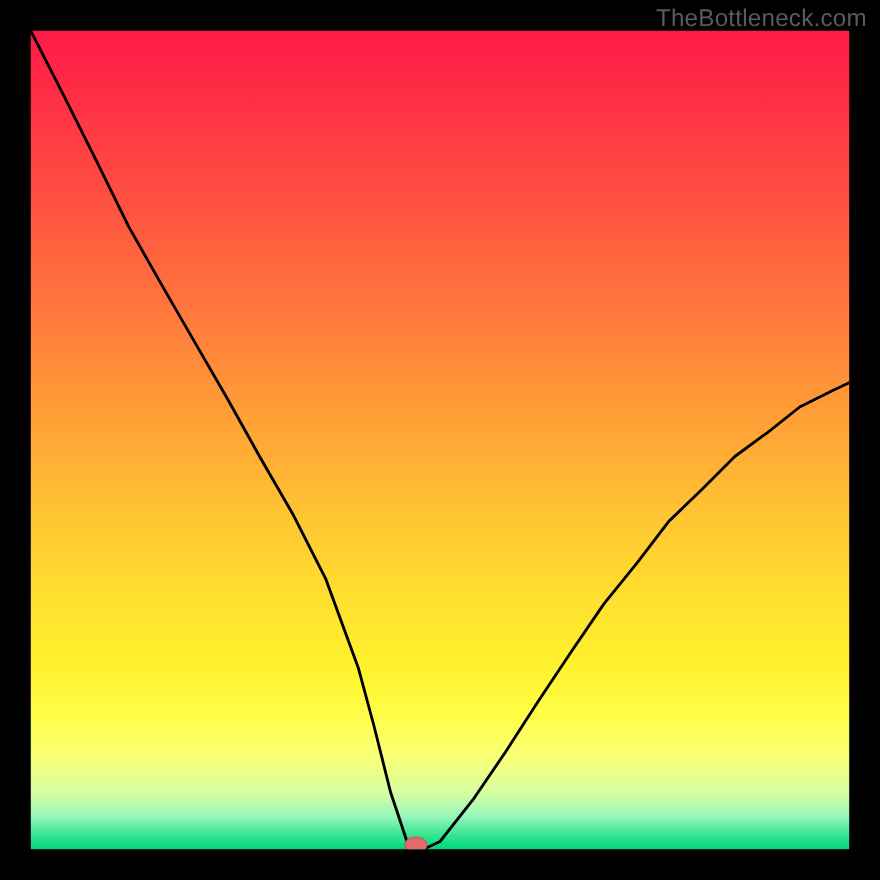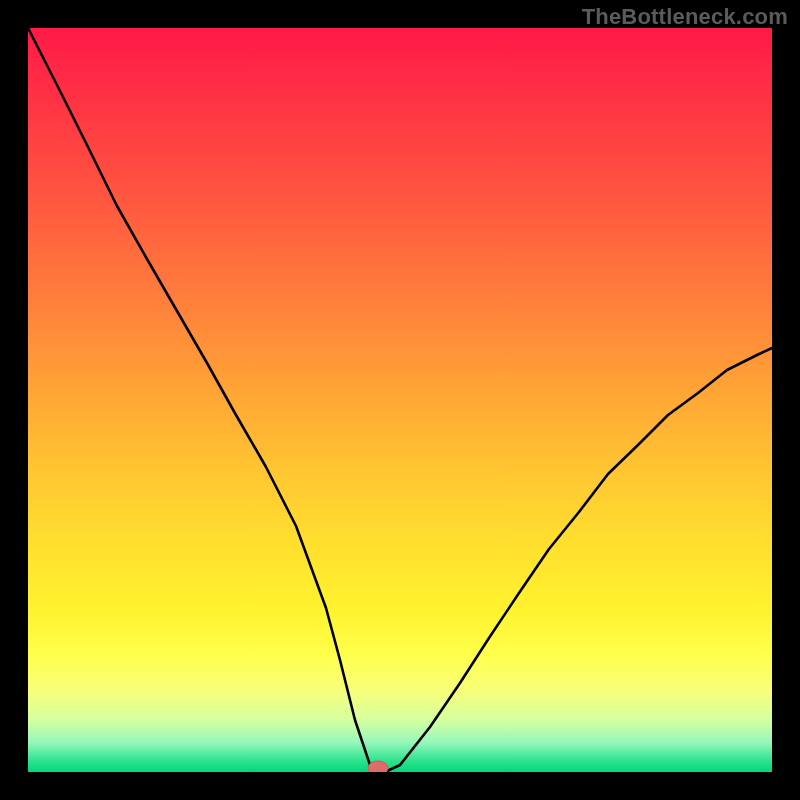--- a/index.html
+++ b/index.html
@@ -16,21 +16,21 @@
     width: 800px;
     height: 800px;
     background: #000;
   }
   .watermark {
     position: absolute;
     top: 4px;
     right: 12px;
     color: #5b5b5b;
     font-size: 22px;
-    font-weight: 700;
+    font-weight: 400;
     letter-spacing: 0.2px;
     z-index: 4;
   }
   .plot-area {
     position: absolute;
     left: 28px;
     top: 28px;
     width: 744px;
     height: 744px;
   }

